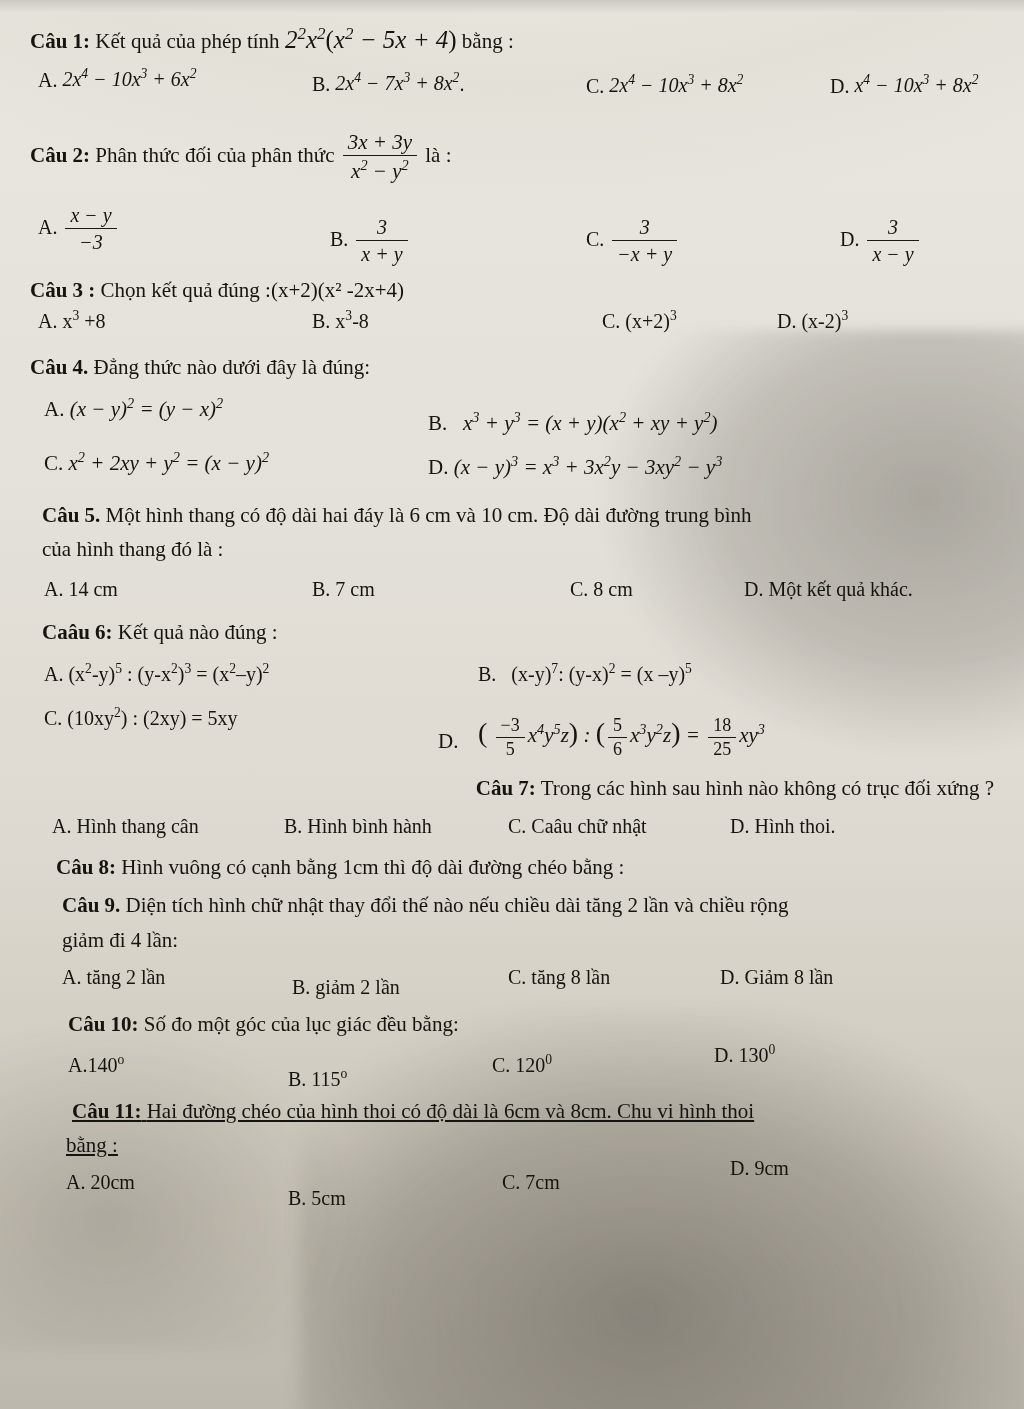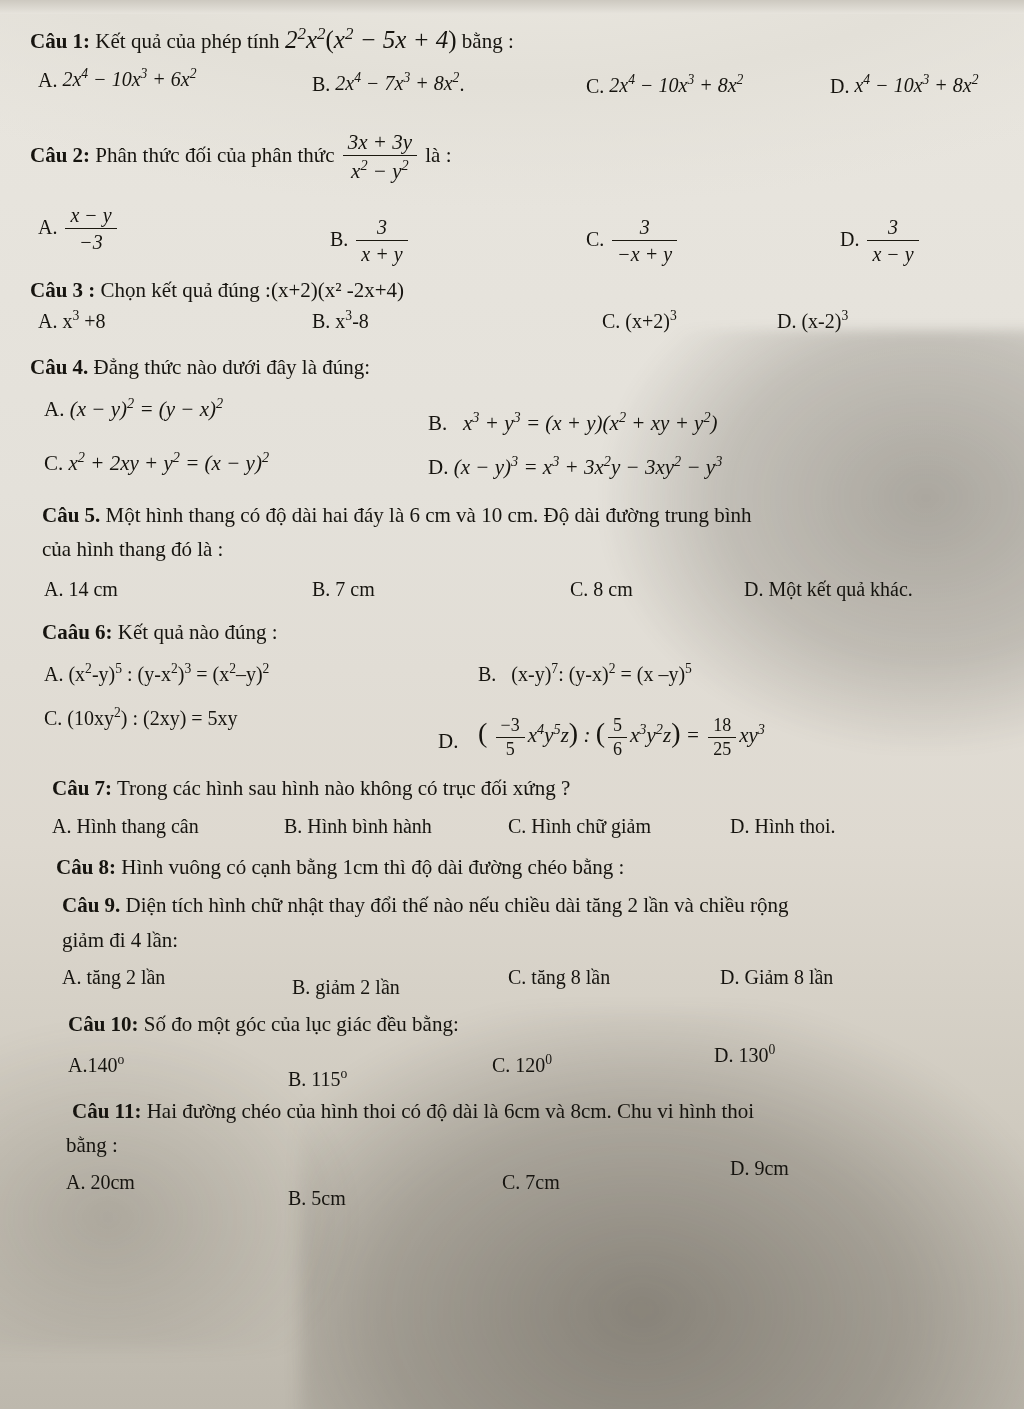--- a/index.html
+++ b/index.html
@@ -155,29 +155,29 @@
       <span class="opt" style="position:absolute;left:448px;top:0;">B.&nbsp;&nbsp; (x-y)<span class="upn">7</span>: (y-x)<span class="upn">2</span> = (x –y)<span class="upn">5</span></span>
       <span class="opt" style="position:absolute;left:14px;top:44px;">C. (10xy<span class="upn">2</span>) : (2xy) = 5xy</span>
       <span class="opt math" style="position:absolute;left:448px;top:54px;font-size:21px;">
         <span style="font-style:normal;position:absolute;left:-40px;top:14px;">D.</span>
         <span style="font-style:normal;font-size:28px;">(</span>
         <span class="frac" style="font-size:18px;"><span class="n" style="font-style:normal">−3</span><span class="d" style="font-style:normal">5</span></span>x<span class="upn">4</span>y<span class="upn">5</span>z<span style="font-style:normal;font-size:28px;">)</span> : <span style="font-style:normal;font-size:28px;">(</span><span class="frac" style="font-size:18px;"><span class="n" style="font-style:normal">5</span><span class="d" style="font-style:normal">6</span></span>x<span class="upn">3</span>y<span class="upn">2</span>z<span style="font-style:normal;font-size:28px;">)</span> = <span class="frac" style="font-size:18px;"><span class="n" style="font-style:normal">18</span><span class="d" style="font-style:normal">25</span></span>xy<span class="upn">3</span>
       </span>
     </div>
   </div>
 
-  <div class="q" style="margin-top:4px;">
+  <div class="q" style="margin-top:4px;text-align:right;">
     <div class="qline" style="padding-left:22px;">
       <span class="qlabel">Câu 7:</span>
       <span>Trong các hình sau hình nào không có trục đối xứng ?</span>
     </div>
     <div style="position:relative;height:34px;margin-top:8px;">
       <span class="opt" style="position:absolute;left:22px;">A. Hình thang cân</span>
       <span class="opt" style="position:absolute;left:254px;">B. Hình bình hành</span>
-      <span class="opt" style="position:absolute;left:478px;">C. Hình chữ giảm</span>
+      <span class="opt" style="position:absolute;left:478px;">C. Caâu chữ nhật</span>
       <span class="opt" style="position:absolute;left:700px;">D. Hình thoi.</span>
     </div>
   </div>
 
   <div class="q" style="margin-top:6px;">
     <div class="qline" style="padding-left:26px;">
       <span class="qlabel">Câu 8:</span>
       <span>Hình vuông có cạnh bằng 1cm thì độ dài đường chéo bằng :</span>
     </div>
   </div>
@@ -202,21 +202,21 @@
       <span>Số đo một góc của lục giác đều bằng:</span>
     </div>
     <div style="position:relative;height:40px;margin-top:8px;">
       <span class="opt" style="position:absolute;left:38px;top:2px;">A.140<span class="upn">o</span></span>
       <span class="opt" style="position:absolute;left:258px;top:16px;">B. 115<span class="upn">o</span></span>
       <span class="opt" style="position:absolute;left:462px;top:2px;">C. 120<span class="upn">0</span></span>
       <span class="opt" style="position:absolute;left:684px;top:-8px;">D. 130<span class="upn">0</span></span>
     </div>
   </div>
 
-  <div class="q" style="margin-top:8px;">
+  <div class="q" style="margin-top:8px;text-decoration:underline;">
     <div class="qline" style="padding-left:42px;">
       <span class="qlabel">Câu 11:</span>
       <span>Hai đường chéo của hình thoi có độ dài là 6cm và 8cm. Chu vi hình thoi</span>
     </div>
     <div class="qline" style="padding-left:36px;margin-top:4px;">bằng :</div>
     <div style="position:relative;height:36px;margin-top:8px;">
       <span class="opt" style="position:absolute;left:36px;top:0;">A. 20cm</span>
       <span class="opt" style="position:absolute;left:258px;top:16px;">B. 5cm</span>
       <span class="opt" style="position:absolute;left:472px;top:0;">C. 7cm</span>
       <span class="opt" style="position:absolute;left:700px;top:-14px;">D. 9cm</span>

